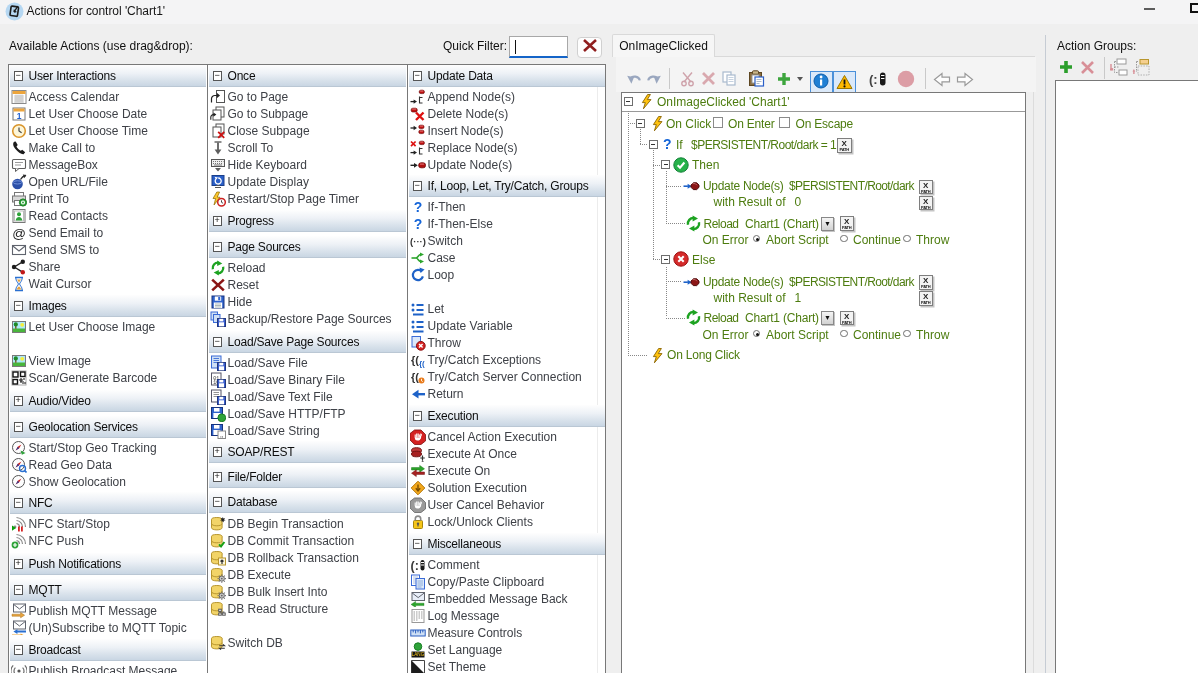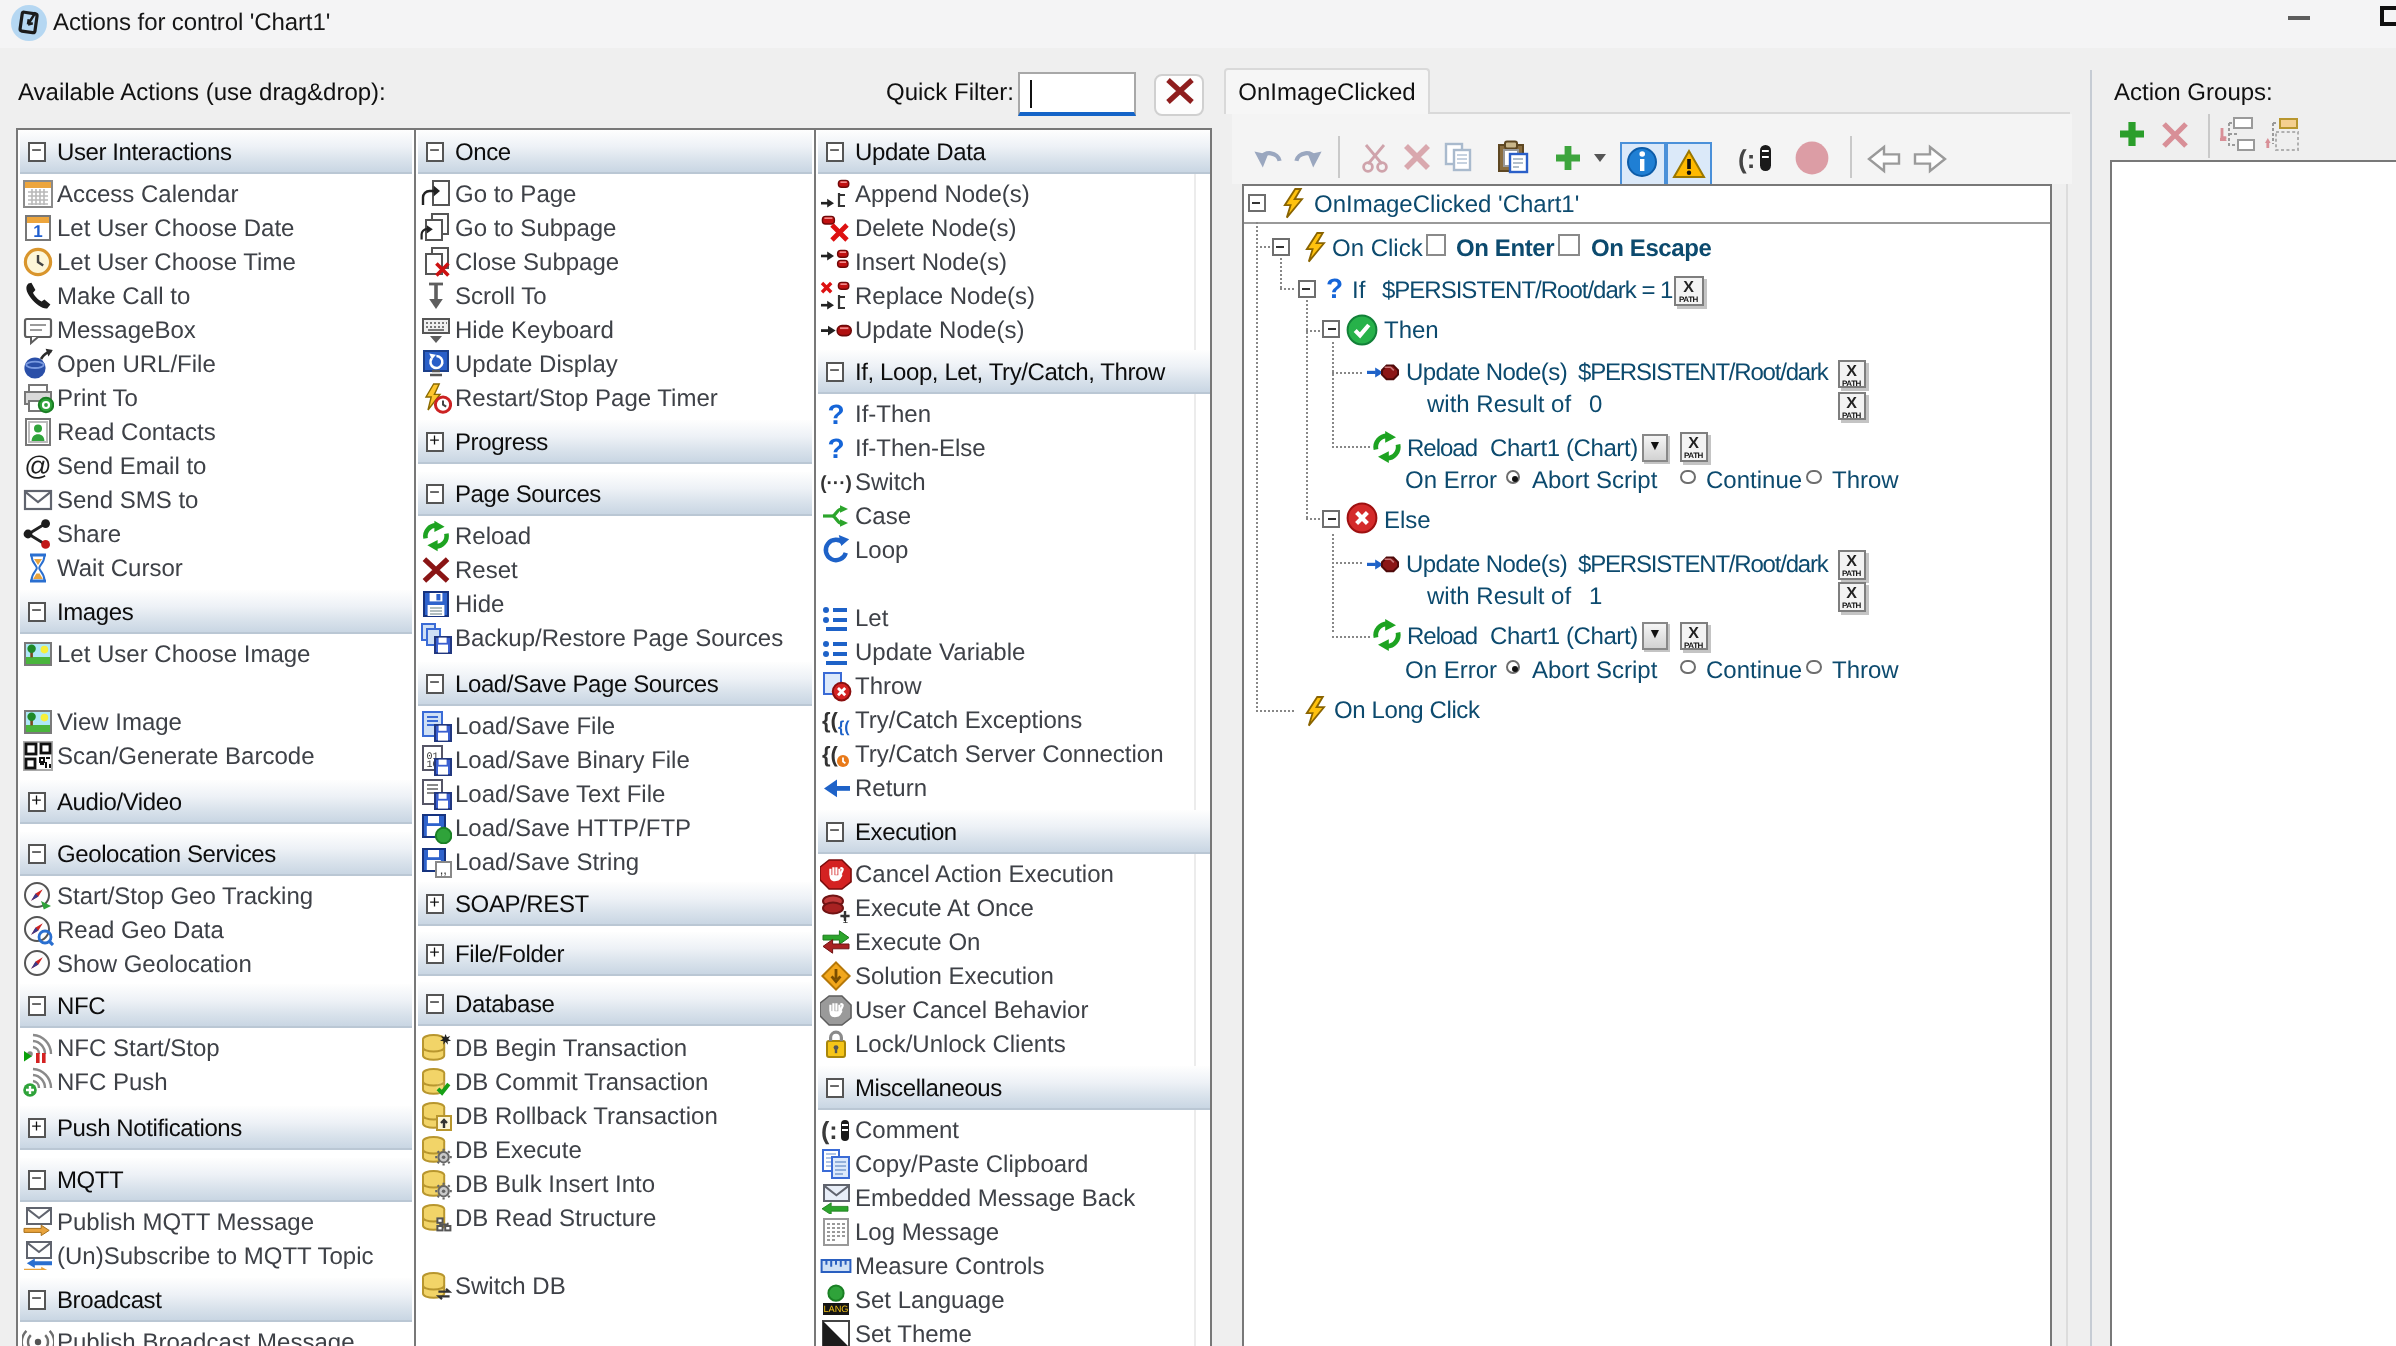--- a/index.html
+++ b/index.html
@@ -40,22 +40,22 @@
   display:flex;align-items:center;justify-content:center}
 .caret{position:absolute;width:0;height:0;border-left:3.5px solid transparent;
   border-right:3.5px solid transparent;border-top:4px solid #555}
 #treepanel{position:absolute;left:621px;top:92px;width:405px;height:581px;background:#fff;
   border:1px solid #787878;border-bottom:none}
 .hline{position:absolute;height:1px;background:#999}
 .vdot{position:absolute;width:1px;background-image:repeating-linear-gradient(to bottom,#878787 0 1px,transparent 1px 2px)}
 .hdot{position:absolute;height:1px;background-image:repeating-linear-gradient(to right,#878787 0 1px,transparent 1px 2px)}
 .pm{position:absolute;width:9px;height:9px;border:1px solid #6e6e6e;background:#fff}
 .pm::after{content:'';position:absolute;left:1.5px;top:3px;width:4px;height:1px;background:#333}
-.ttxt{position:absolute;font-size:12px;color:#0c4a6e;white-space:nowrap}
-.tb{font-weight:bold;letter-spacing:-0.2px}
+.ttxt{position:absolute;font-size:12px;color:#4d7c0f;white-space:nowrap}
+.tb{font-weight:normal;letter-spacing:-0.2px}
 .ls6{letter-spacing:-0.6px}
 .ls5{letter-spacing:-0.5px}
 .ls2{letter-spacing:-0.2px}
 .ls3{letter-spacing:-0.3px}
 .qm{position:absolute;font-size:14px;font-weight:bold;color:#1565d8}
 .xbtn{position:absolute;width:14.5px;height:14.5px;background:#f3f3f3;border:1px solid #7e7e7e;
   box-shadow:1.5px 1.5px 0 #c4c4c4;text-align:center}
 .xb1{font-size:8px;font-weight:bold;color:#222;line-height:8px;margin-top:1px}
 .xb2{font-size:4px;font-weight:bold;color:#111;line-height:4px;letter-spacing:-0.2px}
 .cbx{position:absolute;width:10.5px;height:10.5px;border:1px solid #8a8a8a;background:#fff}
@@ -718,21 +718,21 @@
             <path d="M0.5 8.3h4" stroke="#222" stroke-width="1.4"></path>
             <path d="M4 5.9 7.8 8.3 4 10.7z" fill="#222"></path>
             <rect x="8.6" y="5.8" width="7" height="5" rx="2.4" fill="#b00f0f" stroke="#6e0808" stroke-width="0.8"></rect>
             <path d="M10 7.1h4.2" stroke="#ef8888" stroke-width="0.9"></path>
           </svg>
         </span>
         <span class="itxt">Update Node(s)</span>
       </div>
 <div class="sechdr" style="top:111.00px">
         <span class="hbox">−</span>
-        <span class="htxt">If, Loop, Let, Try/Catch, Throw</span>
+        <span class="htxt">If, Loop, Let, Try/Catch, Groups</span>
       </div>
 <div class="item" style="top:134.00px">
         <span class="iic">
           <svg width="16" height="16" viewBox="0 0 16 16">
             <text x="8" y="13" font-size="14" font-weight="bold" fill="#1565d8" text-anchor="middle" font-family="Liberation Sans">?</text>
           </svg>
         </span>
         <span class="itxt">If-Then</span>
       </div>
 <div class="item" style="top:151.08px">

